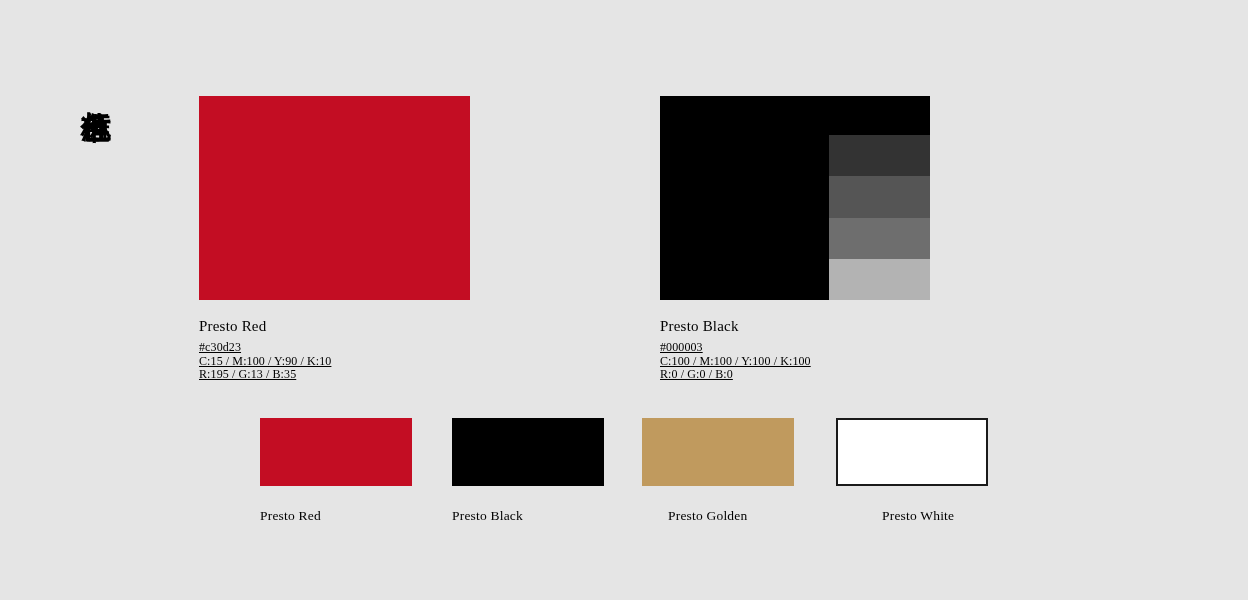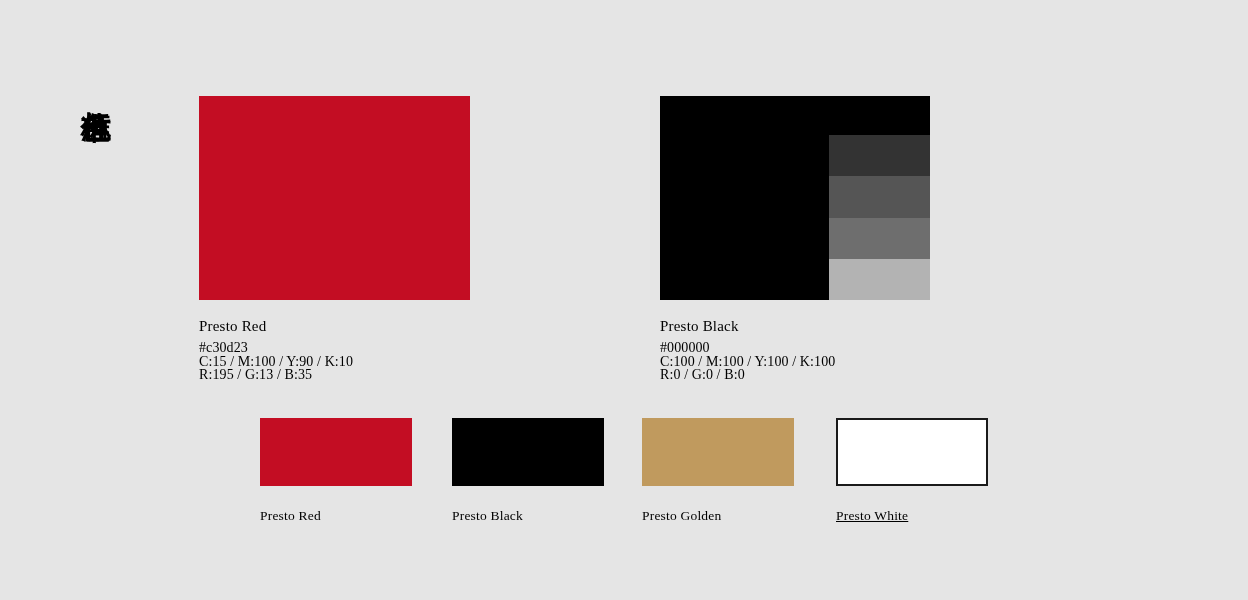--- a/index.html
+++ b/index.html
@@ -69,24 +69,25 @@
   .spec-black { left: 660px; top: 316px; }
 
   .spec-name {
     font-size: 15px;
     line-height: 20px;
     letter-spacing: .2px;
     margin: 0 0 5px 0;
     white-space: nowrap;
   }
   .spec-line {
-    font-size: 14px;
+    font-size: 12px;
     line-height: 13.6px;
     letter-spacing: .1px;
     white-space: nowrap;
+    text-decoration: underline;
   }
 
   
   .mini {
     position: absolute;
     top: 418px;
     width: 152px;
     height: 68px;
     box-sizing: border-box;
   }
@@ -119,28 +120,28 @@
 
   <div class="spec spec-red">
     <div class="spec-name">Presto Red</div>
     <div class="spec-line">#c30d23</div>
     <div class="spec-line">C:15 / M:100 / Y:90 / K:10</div>
     <div class="spec-line">R:195 / G:13 / B:35</div>
   </div>
 
   <div class="spec spec-black">
     <div class="spec-name">Presto Black</div>
-    <div class="spec-line">#000000</div>
+    <div class="spec-line">#000003</div>
     <div class="spec-line">C:100 / M:100 / Y:100 / K:100</div>
     <div class="spec-line">R:0 / G:0 / B:0</div>
   </div>
 
   <div class="mini" style="left: 260px; background: rgb(195, 13, 35);"></div>
   <div class="mini" style="left: 452px; background: rgb(0, 0, 0);"></div>
   <div class="mini" style="left: 642px; background: rgb(192, 154, 94);"></div>
   <div class="mini" style="left: 836px; background: rgb(255, 255, 255); border: 2px solid rgb(26, 26, 26);"></div>
 
   <div class="mini-label" style="left:260px;">Presto Red</div>
   <div class="mini-label" style="left:452px;">Presto Black</div>
-  <div class="mini-label" style="left:642px;">Presto Golden</div>
-  <div class="mini-label" style="left:836px;text-decoration:underline;">Presto White</div>
+  <div class="mini-label" style="left:668px;">Presto Golden</div>
+  <div class="mini-label" style="left:882px;">Presto White</div>
 
 </div>
 
 </body></html>

